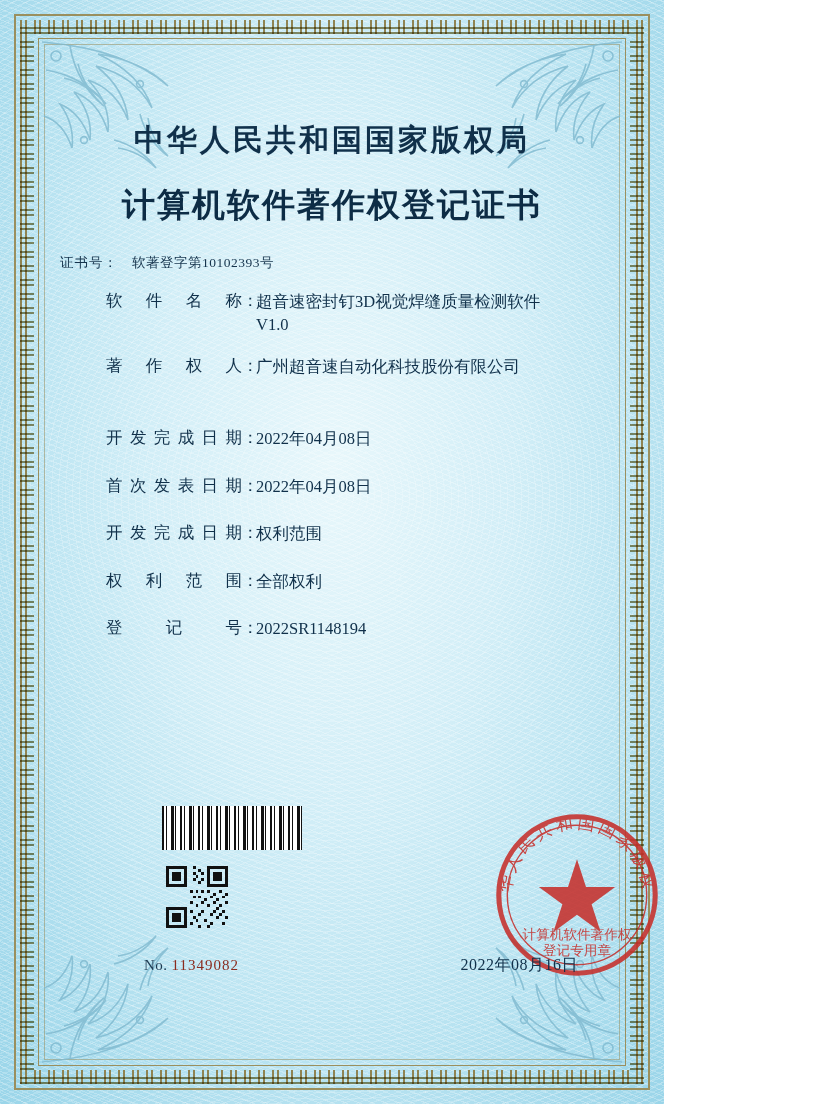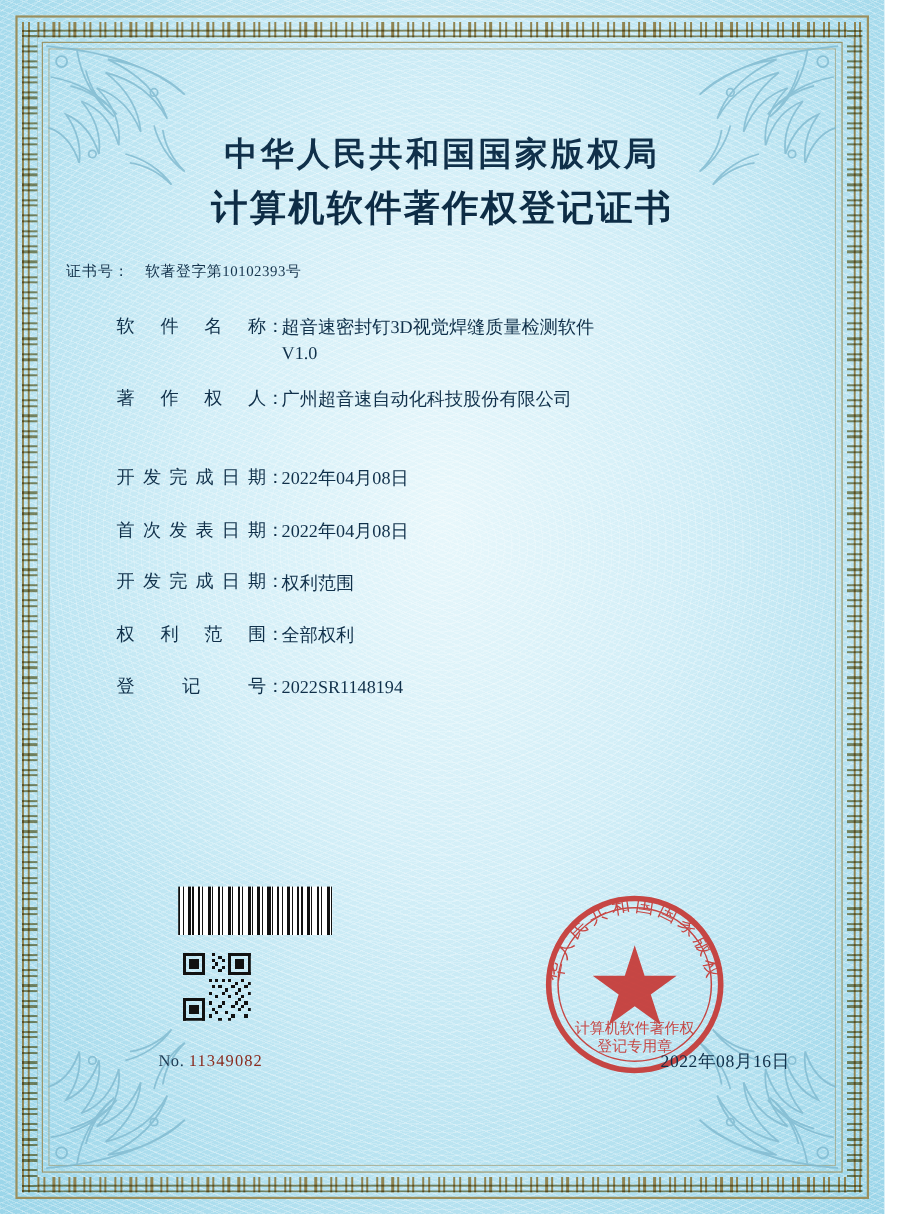--- a/index.html
+++ b/index.html
@@ -10,21 +10,21 @@
   body {
     width: 828px;
     height: 1104px;
     font-family: "Liberation Serif", "DejaVu Serif", serif;
     overflow: hidden;
   }
 
   
   .certificate {
     position: relative;
-    width: 804px;
+    width: 664px;
     height: 1104px;
     box-sizing: border-box;
     background:
       radial-gradient(ellipse at 50% 42%, #e8f7fb 0%, #d2eef7 38%, #bde5f2 62%, #a9dced 82%, #9ad5e9 100%);
     overflow: hidden;
   }
   
   .moire {
     position: absolute;
     inset: 0;
@@ -99,36 +99,36 @@
     color: #10304a;
     margin-top: 58px;
     font-family: "DejaVu Serif", "Liberation Serif", serif;
   }
   .title-sub {
     text-align: center;
     font-size: 33px;
     font-weight: bold;
     letter-spacing: 2px;
     color: #0d2c45;
-    margin-top: 6px;
+    margin-top: 22px;
     font-family: "DejaVu Serif", "Liberation Serif", serif;
   }
   .cert-no {
     margin-top: 26px;
     text-align: left;
     padding-right: 30px;
     font-size: 13.5px;
     color: #15334c;
     letter-spacing: .5px;
   }
   .cert-no .lbl { letter-spacing: 1px; }
   .cert-no .val { margin-left: 14px; }
 
   .fields {
-    margin-top: 30px;
+    margin-top: 18px;
     padding-left: 46px;
     padding-right: 20px;
   }
   .field-row {
     display: flex;
     align-items: flex-start;
     margin-bottom: 17px;
     font-size: 16.5px;
     color: #10304a;
   }

